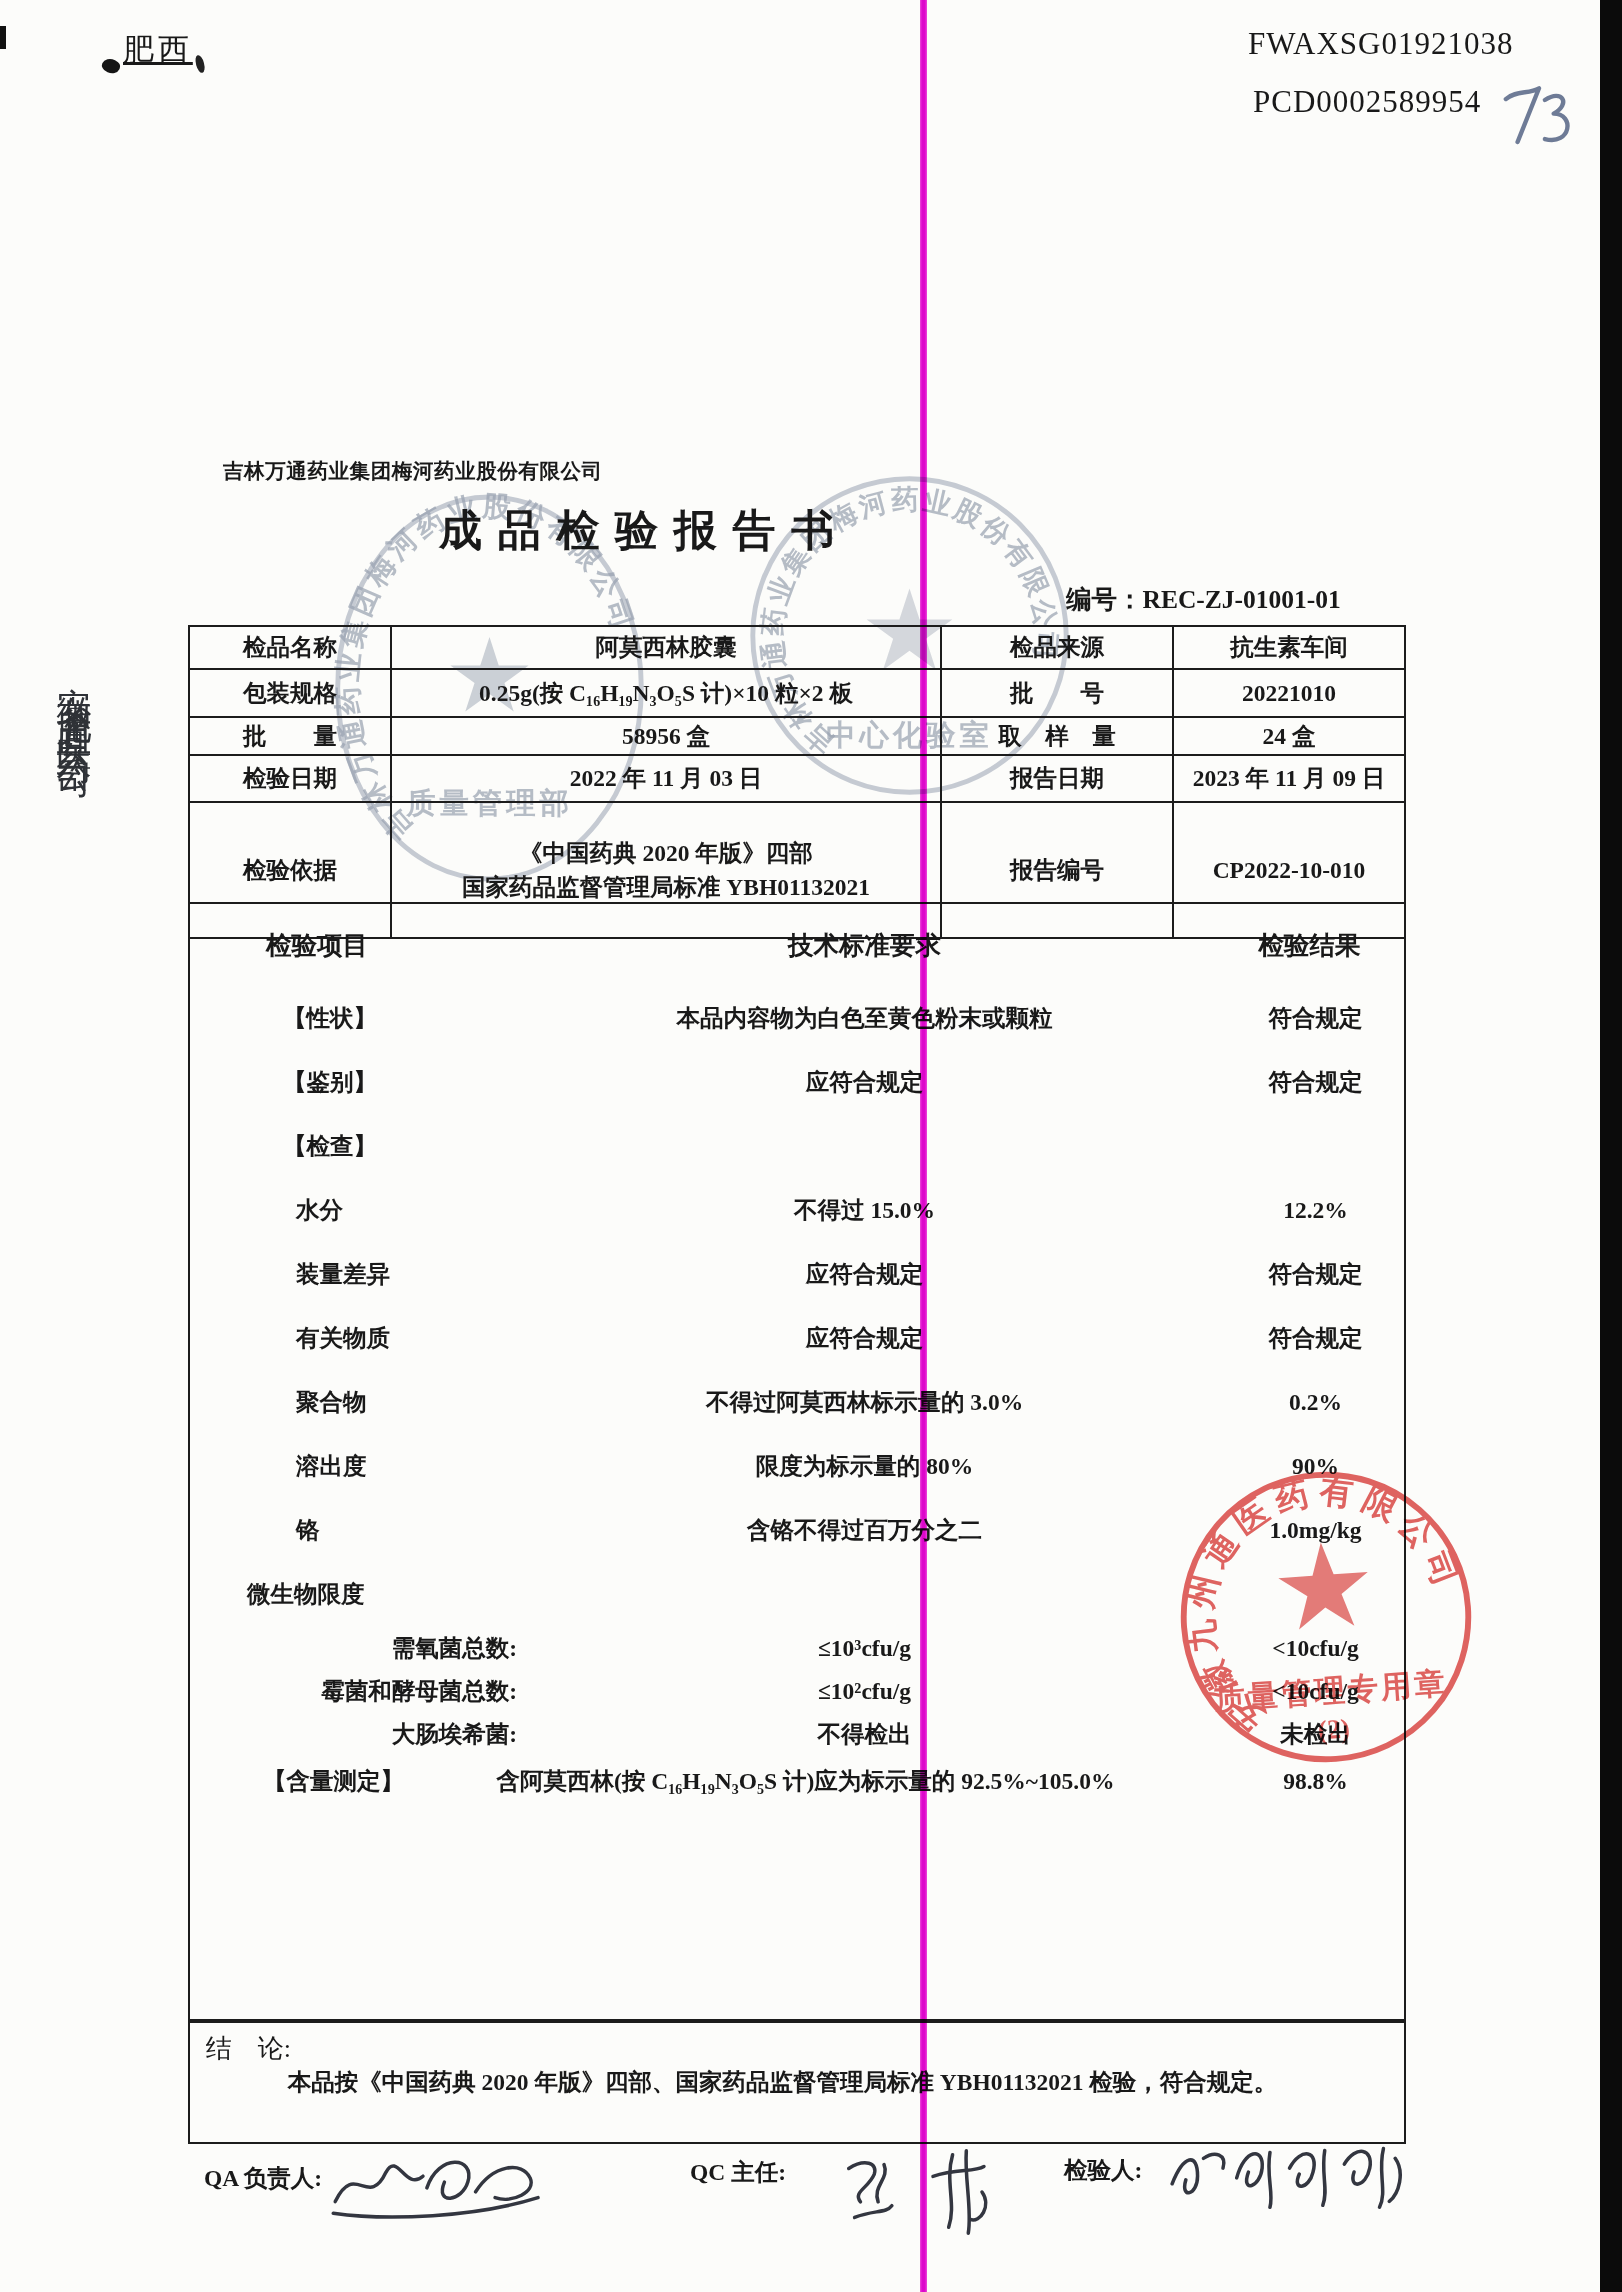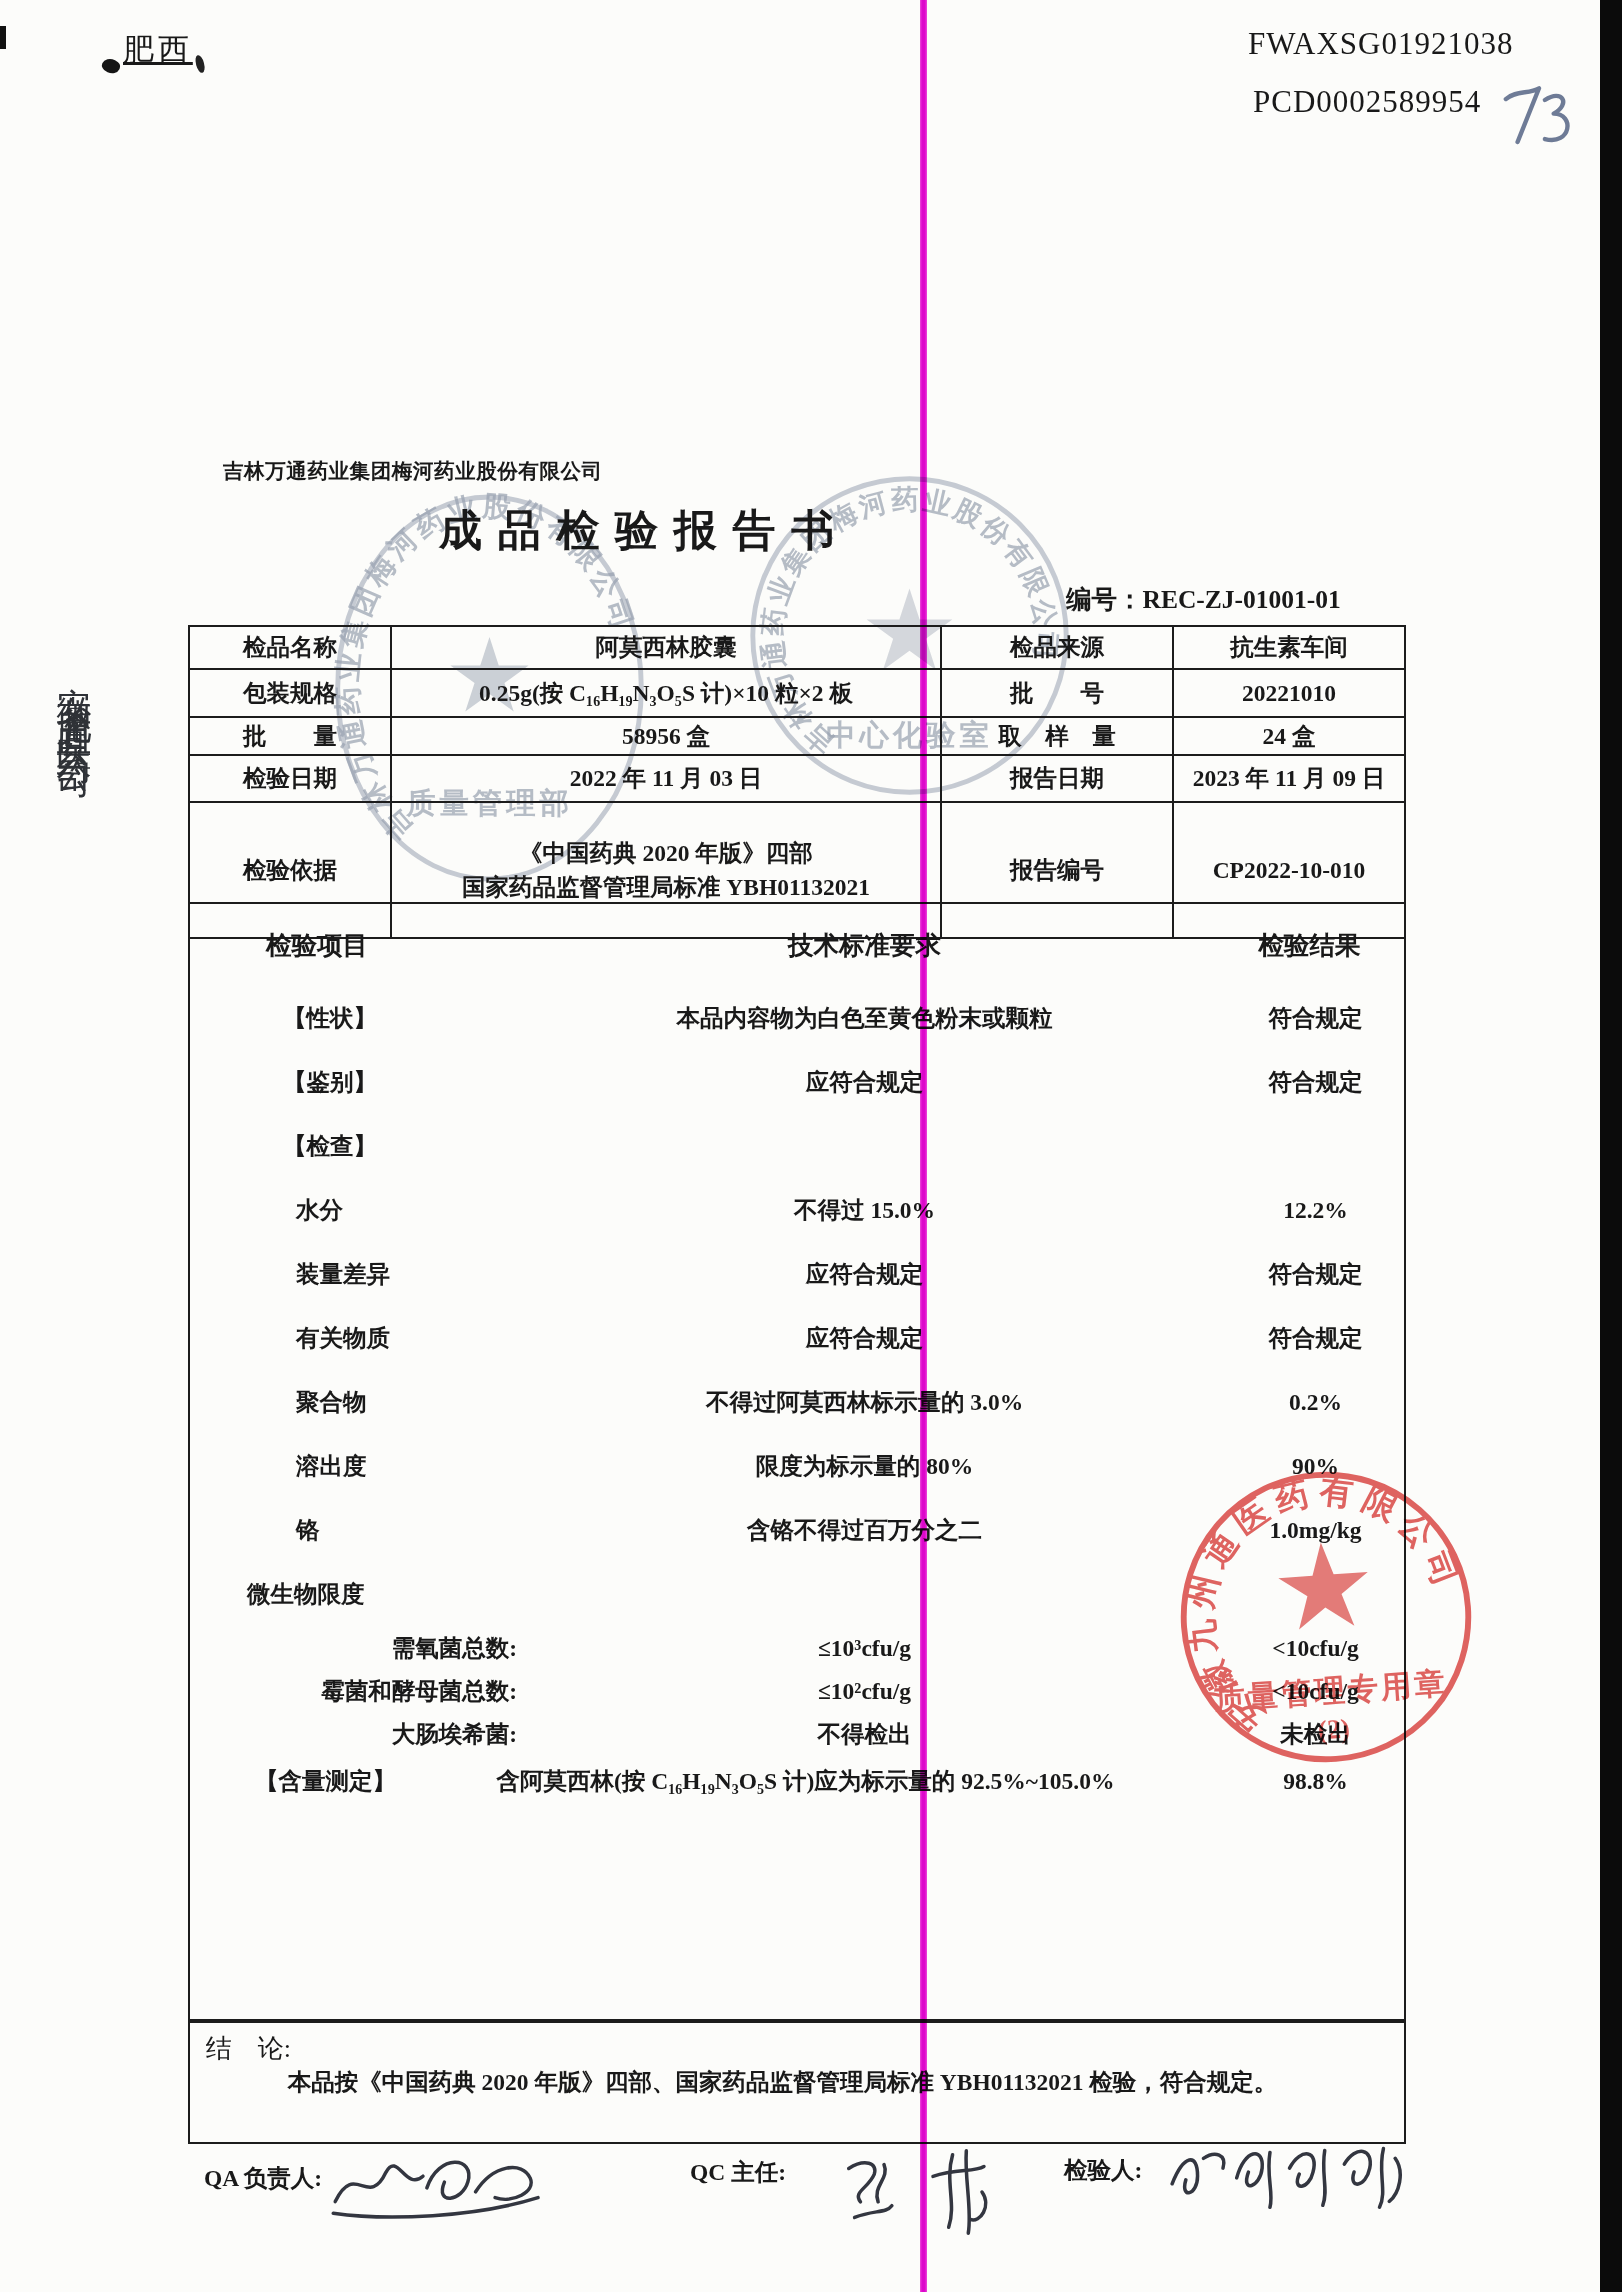--- a/index.html
+++ b/index.html
@@ -49,21 +49,21 @@
   .irow .ci,.irow .cs,.irow .cr{position:absolute;top:50%;transform:translateY(-50%);
     font-size:23.5px;font-weight:700;white-space:nowrap;}
   .irow .ci{left:106px;}
   .irow .cs{left:294px;width:761px;text-align:center;}
   .irow .cr{left:1035px;width:181px;text-align:center;}
   .irow.level-section .ci{left:93px;}
   .irow.level-group .ci{left:57px;}
   .irow.level-subitem{height:43px;}
   .irow.level-subitem .ci{left:0;width:327px;text-align:right;}
   .irow.level-assay{height:51px;}
-  .irow.level-assay .ci{left:65px;}
+  .irow.level-assay .ci{left:73px;}
   .irow.level-assay .cs{left:235px;}
   
   .conclusion-box{left:188px;top:2019px;width:1218px;height:125px;box-sizing:border-box;
     border:2px solid #1c1c1c;border-top-width:4.9px;z-index:10;}
   .conclusion-label{position:absolute;left:15.7px;top:7.8px;font-size:26px;font-weight:400;}
   .conclusion-text{position:absolute;left:13.7px;top:39px;width:1184px;font-size:23.5px;font-weight:700;
     line-height:41px;text-indent:84px;}
   
   .sig-label{font-size:23.5px;font-weight:700;z-index:10;white-space:nowrap;}
   .sig-qa-label{left:204px;top:2162px;}

